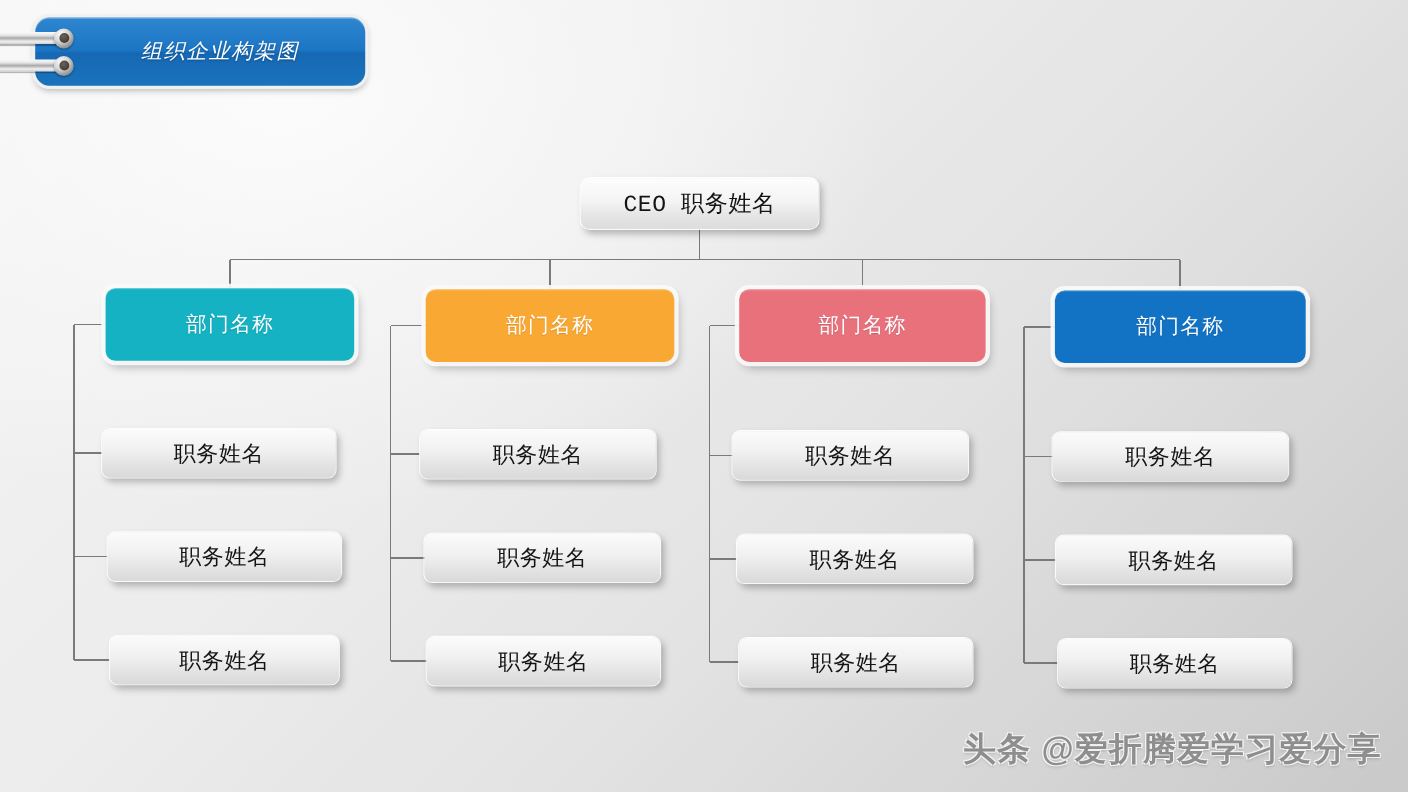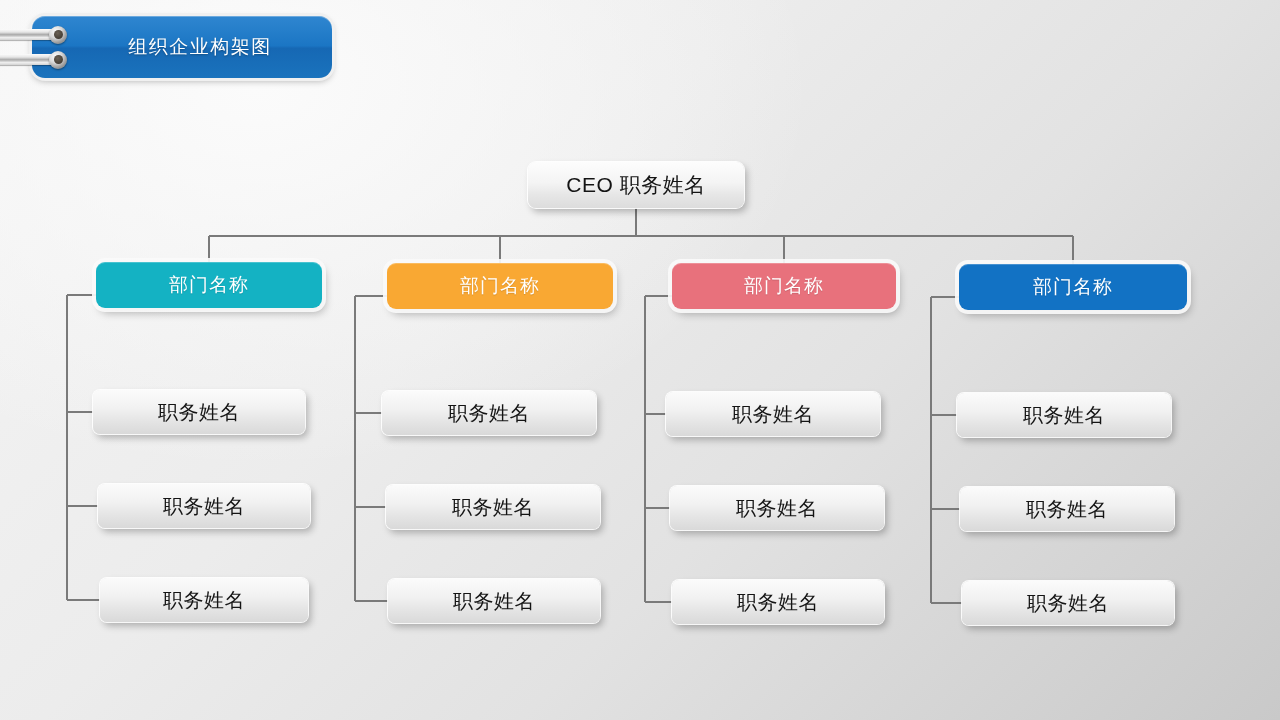--- a/index.html
+++ b/index.html
@@ -40,20 +40,21 @@
     align-items: center;
     justify-content: center;
   }
   #title-plate-text {
     color: #ffffff;
     font-size: 19px;
     letter-spacing: 1.5px;
     padding-left: 36px;
     text-shadow: 0 1px 2px rgba(0,0,0,0.30);
     white-space: nowrap;
+    font-style: italic;
   }
 
   .binder-clip {
     position: absolute;
     left: -34px;
     width: 78px;
     height: 15px;
     display: flex;
     align-items: center;
   }
@@ -95,39 +96,40 @@
   }
 
   
   .node {
     position: absolute;
     box-sizing: border-box;
     display: flex;
     align-items: center;
     justify-content: center;
     white-space: nowrap;
+    font-family: Liberation Mono, monospace;
   }
 
   #ceo-node {
     left: 528px;
     top: 162px;
     width: 216px;
     height: 46px;
     border-radius: 8px;
     background: linear-gradient(180deg, #fdfdfd 0%, #f4f4f4 45%, #e7e7e7 70%, #dcdcdc 100%);
     box-shadow:
       0 0 0 1px rgba(255,255,255,0.92),
       3px 4px 7px rgba(0,0,0,0.26);
     color: #141414;
     font-size: 21px;
     letter-spacing: 0.5px;
   }
 
   .dept-node {
-    height: 46px;
+    height: 66px;
     border-radius: 9px;
     color: #ffffff;
     font-size: 19px;
     letter-spacing: 1px;
     box-shadow:
       0 0 0 4px rgba(250,250,250,0.92),
       3px 5px 9px rgba(0,0,0,0.28),
       inset 0 1px 0 rgba(255,255,255,0.22);
     text-shadow: 0 1px 1px rgba(0,0,0,0.14);
   }
@@ -225,14 +227,15 @@
       <div class="node dept-node" style="left: 672px; top: 263px; width: 224px; background: rgb(232, 113, 124);">部门名称</div>
       <div class="node leaf-node" style="left: 666px; top: 392px; width: 214px;">职务姓名</div>
       <div class="node leaf-node" style="left: 670px; top: 486px; width: 214px;">职务姓名</div>
       <div class="node leaf-node" style="left: 672px; top: 580px; width: 212px;">职务姓名</div>
       <div class="node dept-node" style="left: 959px; top: 264px; width: 228px; background: rgb(18, 114, 196);">部门名称</div>
       <div class="node leaf-node" style="left: 957px; top: 393px; width: 214px;">职务姓名</div>
       <div class="node leaf-node" style="left: 960px; top: 487px; width: 214px;">职务姓名</div>
       <div class="node leaf-node" style="left: 962px; top: 581px; width: 212px;">职务姓名</div>
     </div>
 
+  <div id="watermark">头条 @爱折腾爱学习爱分享</div>
 
 </div>
 
 </body></html>

